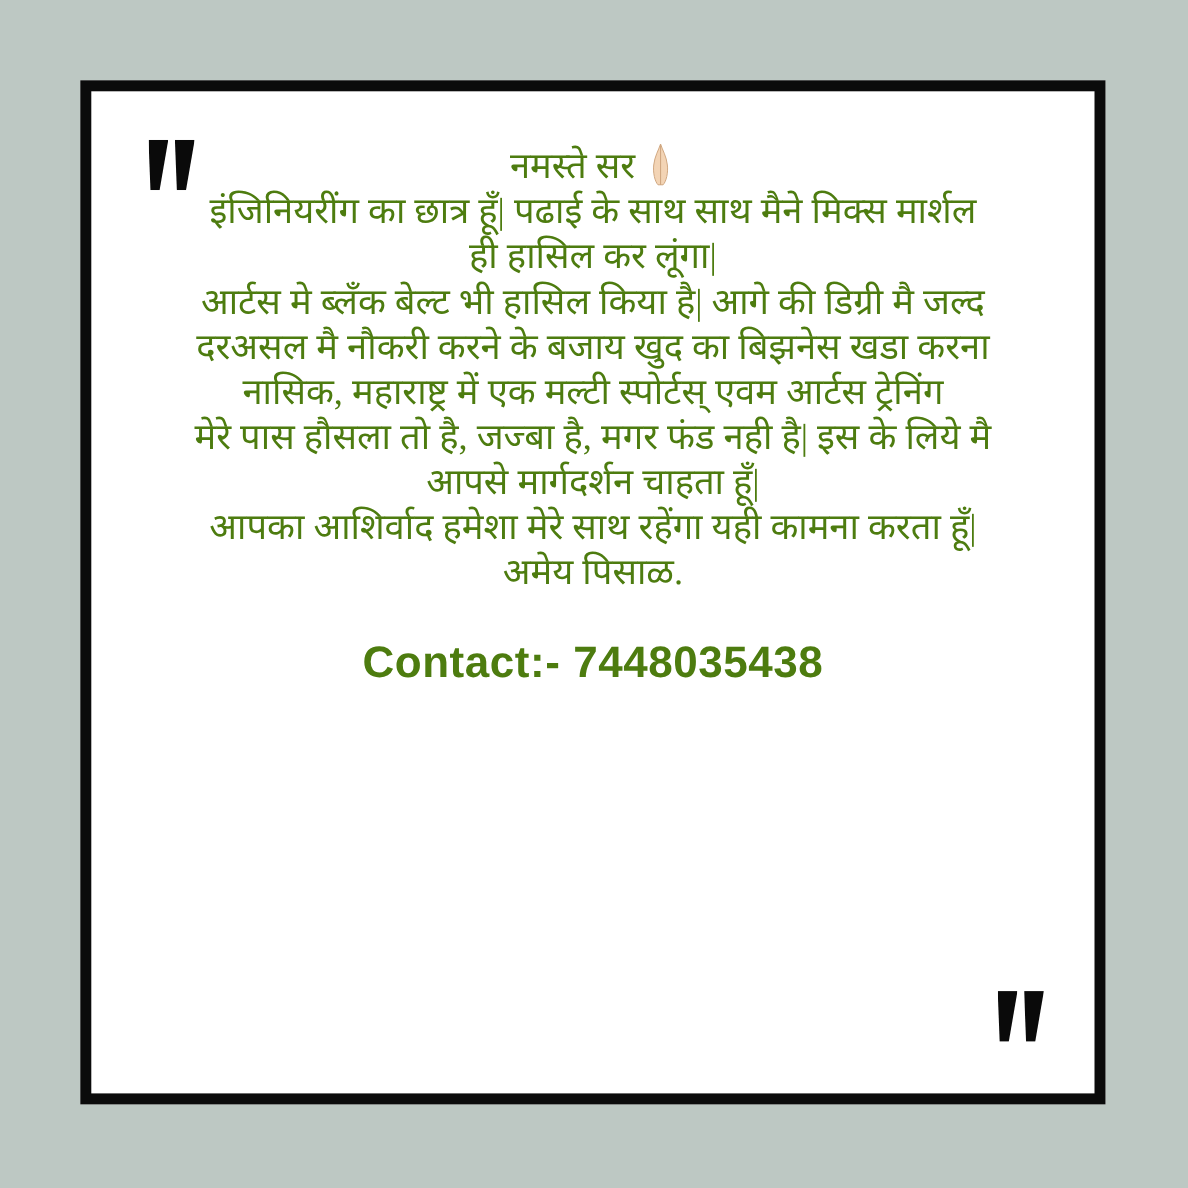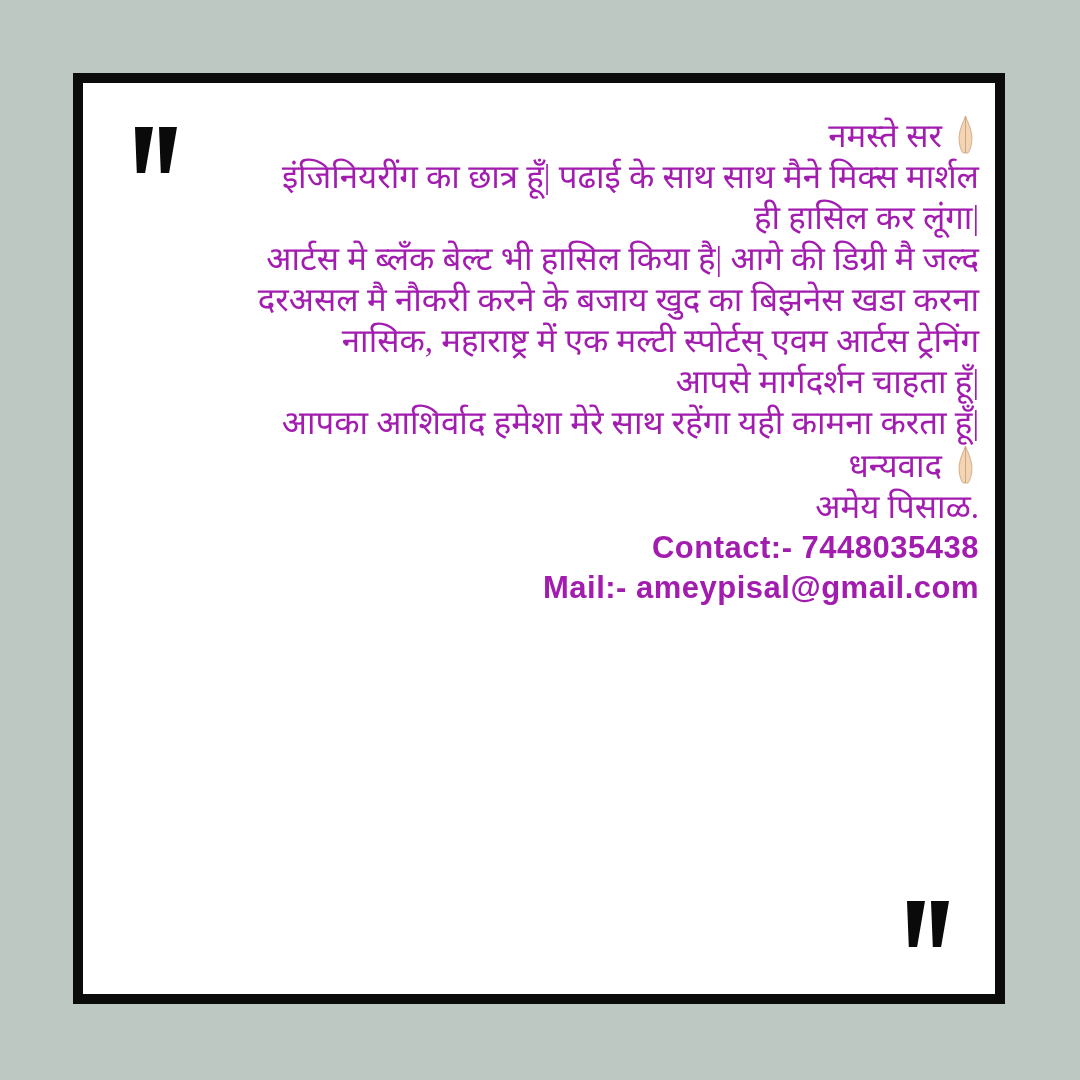--- a/index.html
+++ b/index.html
@@ -39,36 +39,37 @@
     background: #0a0a0a;
     clip-path: polygon(0% 0%, 100% 0%, 56% 100%, 10% 100%);
   }
   .quote-open  { left: 52px;  top: 44px; }
   .quote-close { right: 46px; top: 818px; }
 
   .letter {
     position: absolute;
     left: 16px;
     right: 16px;
-    top: 31px;
-    text-align: right;
-    color: #a21caf;
+    top: 46px;
+    text-align: center;
+    color: #4d7c0f;
   }
   .dev-line {
     font-size: 33px;
     line-height: 41px;
     white-space: nowrap;
   }
   .latin-line {
     font-family: "Liberation Sans", "DejaVu Sans", sans-serif;
     font-weight: 700;
-    font-size: 31px;
+    font-size: 40px;
     line-height: 40px;
     letter-spacing: 0.5px;
     white-space: nowrap;
+    margin-top: 40px;
   }
   .emoji {
     display: inline-block;
     width: 27px;
     height: 42px;
     margin-left: 10px;
     vertical-align: -9px;
   }
 </style>
 </head>
@@ -93,29 +94,24 @@
           <path d="M13.5 2 C11.5 8 8.2 13 7.3 21 C6.5 28 8.3 36 11.2 39 L13.5 39 Z" fill="#f3d4b5" stroke="#cfa781" stroke-width="0.9"></path>
           <path d="M13.5 2 C15.5 8 18.8 13 19.7 21 C20.5 28 18.7 36 15.8 39 L13.5 39 Z" fill="#f3d4b5" stroke="#cfa781" stroke-width="0.9"></path>
           <line x1="13.5" y1="3" x2="13.5" y2="39" stroke="#cfa781" stroke-width="0.9"></line>
         </svg></div>
 
       <div class="dev-line">इंजिनियरींग का छात्र हूँ| पढाई के साथ साथ मैने मिक्स मार्शल</div>
       <div class="dev-line">ही हासिल कर लूंगा|</div>
       <div class="dev-line">आर्टस मे ब्लँक बेल्ट भी हासिल किया है| आगे की डिग्री मै जल्द</div>
       <div class="dev-line">दरअसल मै नौकरी करने के बजाय खुद का बिझनेस खडा करना</div>
       <div class="dev-line">नासिक, महाराष्ट्र में एक मल्टी स्पोर्टस् एवम आर्टस ट्रेनिंग</div>
+      <div class="dev-line">मेरे पास हौसला तो है, जज्बा है, मगर फंड नही है| इस के लिये मै</div>
       <div class="dev-line">आपसे मार्गदर्शन चाहता हूँ|</div>
       <div class="dev-line">आपका आशिर्वाद हमेशा मेरे साथ रहेंगा यही कामना करता हूँ|</div>
 
-      <div class="dev-line"><span>धन्यवाद</span><svg class="emoji" viewBox="0 0 27 42">
-          <path d="M13.5 2 C11.5 8 8.2 13 7.3 21 C6.5 28 8.3 36 11.2 39 L13.5 39 Z" fill="#f3d4b5" stroke="#cfa781" stroke-width="0.9"></path>
-          <path d="M13.5 2 C15.5 8 18.8 13 19.7 21 C20.5 28 18.7 36 15.8 39 L13.5 39 Z" fill="#f3d4b5" stroke="#cfa781" stroke-width="0.9"></path>
-          <line x1="13.5" y1="3" x2="13.5" y2="39" stroke="#cfa781" stroke-width="0.9"></line>
-        </svg></div>
 
       <div class="dev-line">अमेय पिसाळ.</div>
 
       <div class="latin-line">Contact:- 7448035438</div>
-      <div class="latin-line">Mail:- ameypisal@gmail.com</div>
 
     </div>
   </div>
 </div>
 
 </body></html>

